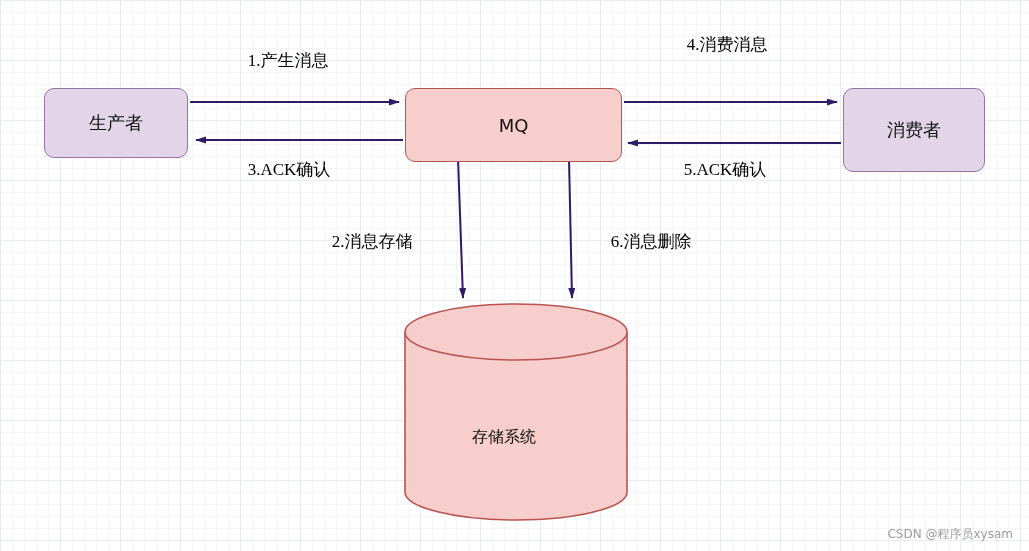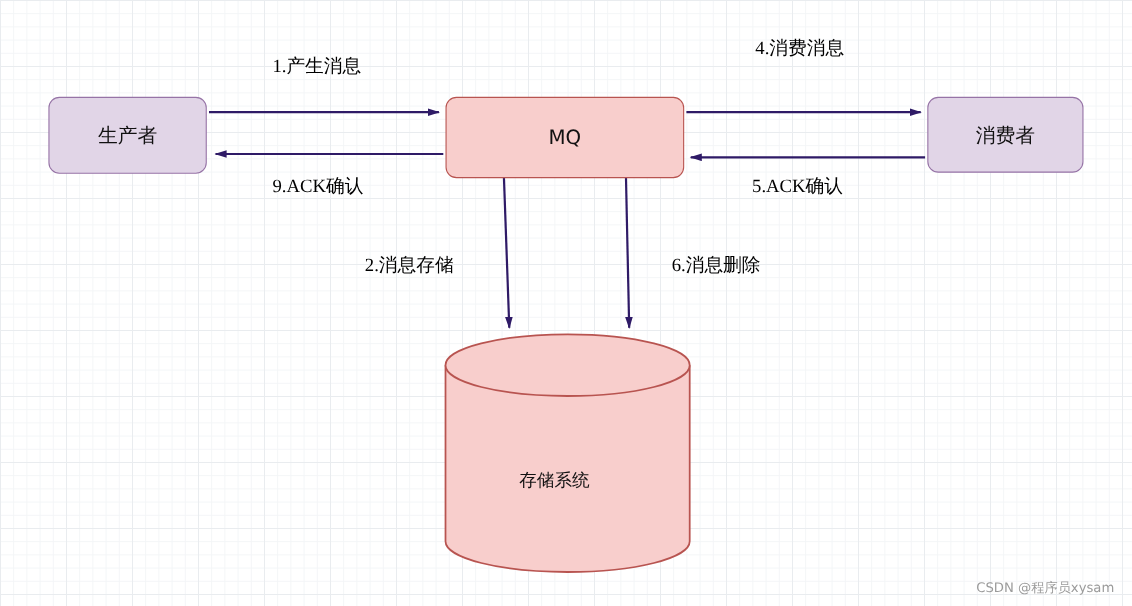--- a/index.html
+++ b/index.html
@@ -52,21 +52,21 @@
   .node-purple {
     background: var(--purple-fill, #e1d5e7);
     border: 1.6px solid var(--purple-stroke, #9673a6);
   }
   .node-pink {
     background: var(--pink-fill, #f8cecc);
     border: 1.6px solid var(--pink-stroke, #b85450);
   }
   #node-producer { left: 44px;  top: 88px; width: 144px; height: 70px; font-family: Liberation Mono, monospace; }
   #node-mq       { left: 405px; top: 88px; width: 217px; height: 74px; }
-  #node-consumer { left: 843px; top: 88px; width: 142px; height: 69px; }
+  #node-consumer { left: 843px; top: 88px; width: 142px; height: 84px; }
 
   .edge-label {
     position: absolute;
     transform: translate(-50%, -50%);
     font-size: 17px;
     color: #000000;
     white-space: nowrap;
     background: transparent;
     font-family: Liberation Serif, serif;
   }
@@ -128,20 +128,20 @@
   </div>
 
   <div id="node-consumer" class="node node-purple">
     <span>消费者</span>
   </div>
 
   <div id="storage-label">存储系统</div>
 
   <div id="label-produce" class="edge-label">1.产生消息</div>
   <div id="label-store" class="edge-label">2.消息存储</div>
-  <div id="label-ack-producer" class="edge-label">9.ACK确认</div>
+  <div id="label-ack-producer" class="edge-label">3.ACK确认</div>
   <div id="label-consume" class="edge-label">4.消费消息</div>
   <div id="label-ack-consumer" class="edge-label">5.ACK确认</div>
   <div id="label-delete" class="edge-label">6.消息删除</div>
 
   <div id="watermark">CSDN @程序员xysam</div>
 
 </div>
 
 </body></html>

